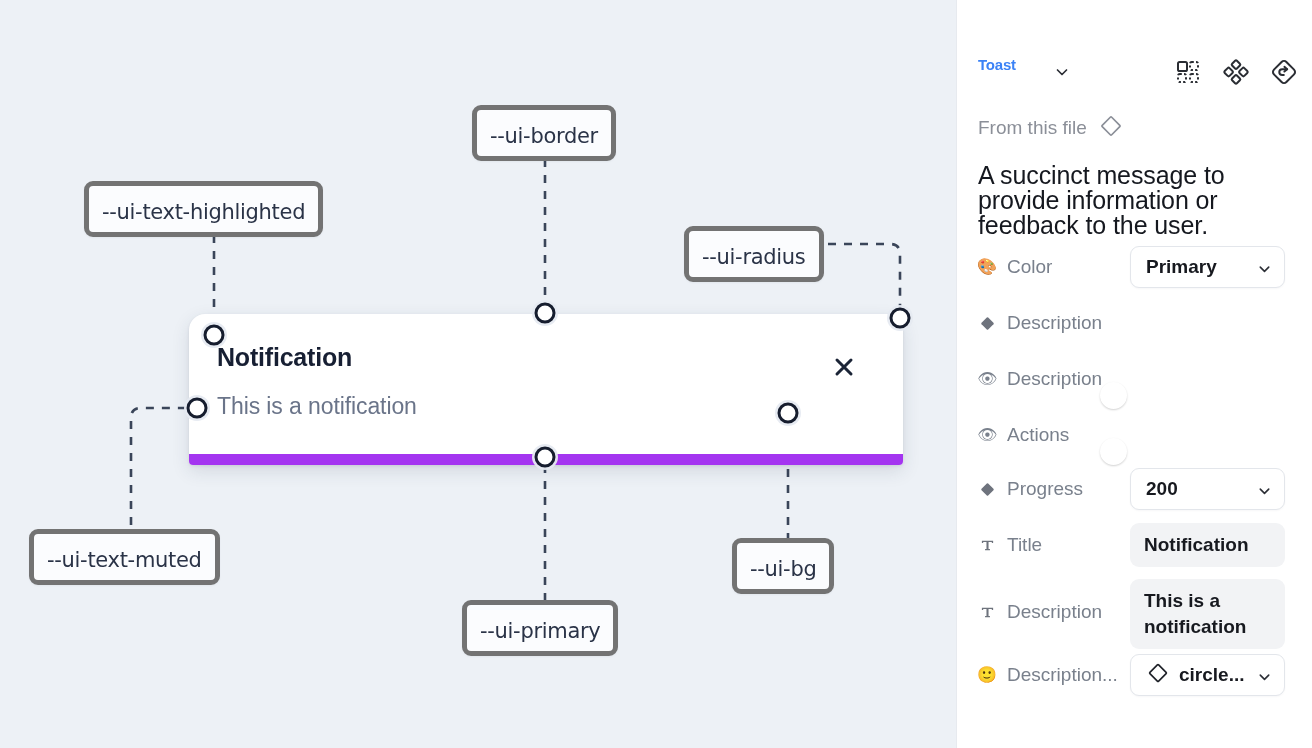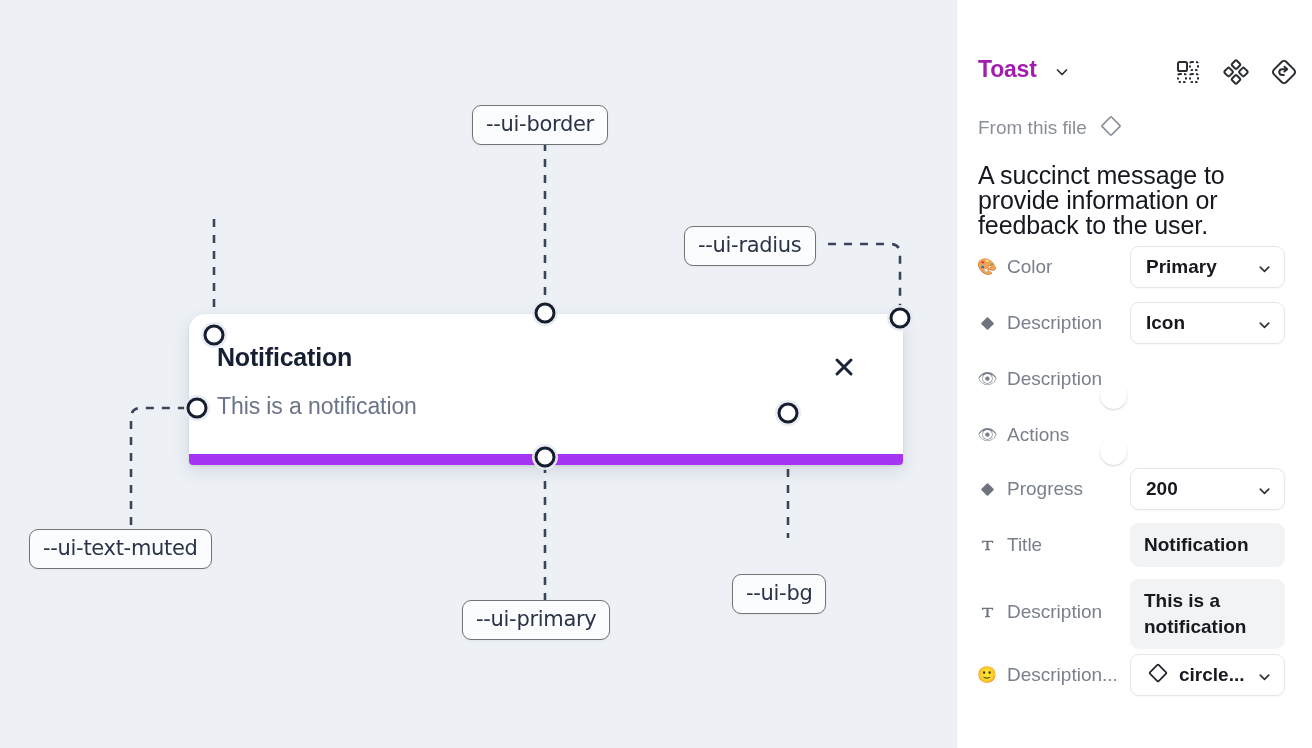--- a/index.html
+++ b/index.html
@@ -49,27 +49,27 @@
   #toast-progress {
     position: absolute; left: 0; bottom: 0;
     width: 100%; height: 11px;
     background: #a435f0;
   }
 
   
   .pill {
     position: absolute;
     background: #fbfcfe;
-    border: 1px solid #737373;
+    border: 5px solid #737373;
     border-radius: 9px;
     color: #2a3347;
     font-size: 21px;
     font-family: "DejaVu Sans", sans-serif;
     letter-spacing: -0.3px;
-    padding: 5px 13px 7px 13px;
+    padding: 13px 13px 7px 13px;
     white-space: nowrap;
     box-shadow: 0 1px 2px rgba(40,52,80,0.05);
     line-height: 26px;
   }
 
   
   .dot {
     position: absolute;
     width: 21px; height: 21px;
     border-radius: 50%;
@@ -85,21 +85,21 @@
     width: 356px; height: 748px;
     background: #ffffff;
     border-left: 1px solid #e7eaef;
   }
   #panel-header {
     position: absolute; left: 0; top: 0;
     width: 100%; height: 104px;
   }
   #panel-title {
     position: absolute; left: 21px; top: 56px;
-    font-size: 23px; font-weight: 700; color: #a21caf;
+    font-size: 15px; font-weight: 700; color: #3b82f6;
     letter-spacing: -0.2px;
   }
   #panel-title-caret {
     position: absolute; left: 97px; top: 64px;
     width: 16px; height: 16px;
   }
   .header-icon {
     position: absolute; top: 58px;
     width: 28px; height: 28px;
     cursor: pointer;
@@ -215,25 +215,26 @@
       <div id="toast-title">Notification</div>
       <div id="toast-desc">This is a notification</div>
       <div id="toast-close">
         <svg width="24" height="24" viewBox="0 0 24 24" fill="none" xmlns="http://www.w3.org/2000/svg">
           <path d="M5 5 L19 19 M19 5 L5 19" stroke="#1b2436" stroke-width="3" stroke-linecap="round"></path>
         </svg>
       </div>
       <div id="toast-progress"></div>
     </div>
 
+    <div class="pill" style="left:84px;  top:181px;">--ui-text-highlighted</div>
     <div class="pill" style="left:472px; top:105px;">--ui-border</div>
     <div class="pill" style="left:684px; top:226px;">--ui-radius</div>
     <div class="pill" style="left:29px;  top:529px;">--ui-text-muted</div>
     <div class="pill" style="left:462px; top:600px;">--ui-primary</div>
-    <div class="pill" style="left:732px; top:538px;margin-top:36px;">--ui-bg</div>
+    <div class="pill" style="left:732px; top:538px;">--ui-bg</div>
 
     <div class="dot" style="left:214px; top:335px;"></div>
     <div class="dot" style="left:545px; top:313px;"></div>
     <div class="dot" style="left:900px; top:318px;"></div>
     <div class="dot" style="left:197px; top:408px;"></div>
     <div class="dot" style="left:545px; top:457px;"></div>
     <div class="dot" style="left:788px; top:413px;"></div>
   </div>
 
   <div id="panel">
@@ -306,30 +307,20 @@
       </div>
 
       <div class="prop-row" style="top:62px; height:42px;">
         <span class="prop-label">
           <span class="prop-icon">
             <svg width="15" height="15" viewBox="0 0 16 16" xmlns="http://www.w3.org/2000/svg">
               <rect x="3" y="3" width="10" height="10" rx="1" transform="rotate(45 8 8)" fill="#6e737d"></rect>
             </svg>
           </span>
           <span>Description</span>
-        </span>
-        <span class="prop-ctl">
-          <span class="select">
-            <span>Icon</span>
-            <span class="sel-caret">
-              <svg width="15" height="15" viewBox="0 0 16 16" fill="none" xmlns="http://www.w3.org/2000/svg">
-                <path d="M3.5 6 L8 10.5 L12.5 6" stroke="#2c2f36" stroke-width="1.7" stroke-linecap="round" stroke-linejoin="round"></path>
-              </svg>
-            </span>
-          </span>
         </span>
       </div>
 
       <div class="prop-row" style="top:122px; height:33px;">
         <span class="prop-label">
           <span class="prop-icon">👁</span>
           <span>Description</span>
         </span>
         <span class="prop-ctl">
           <span class="toggle">

